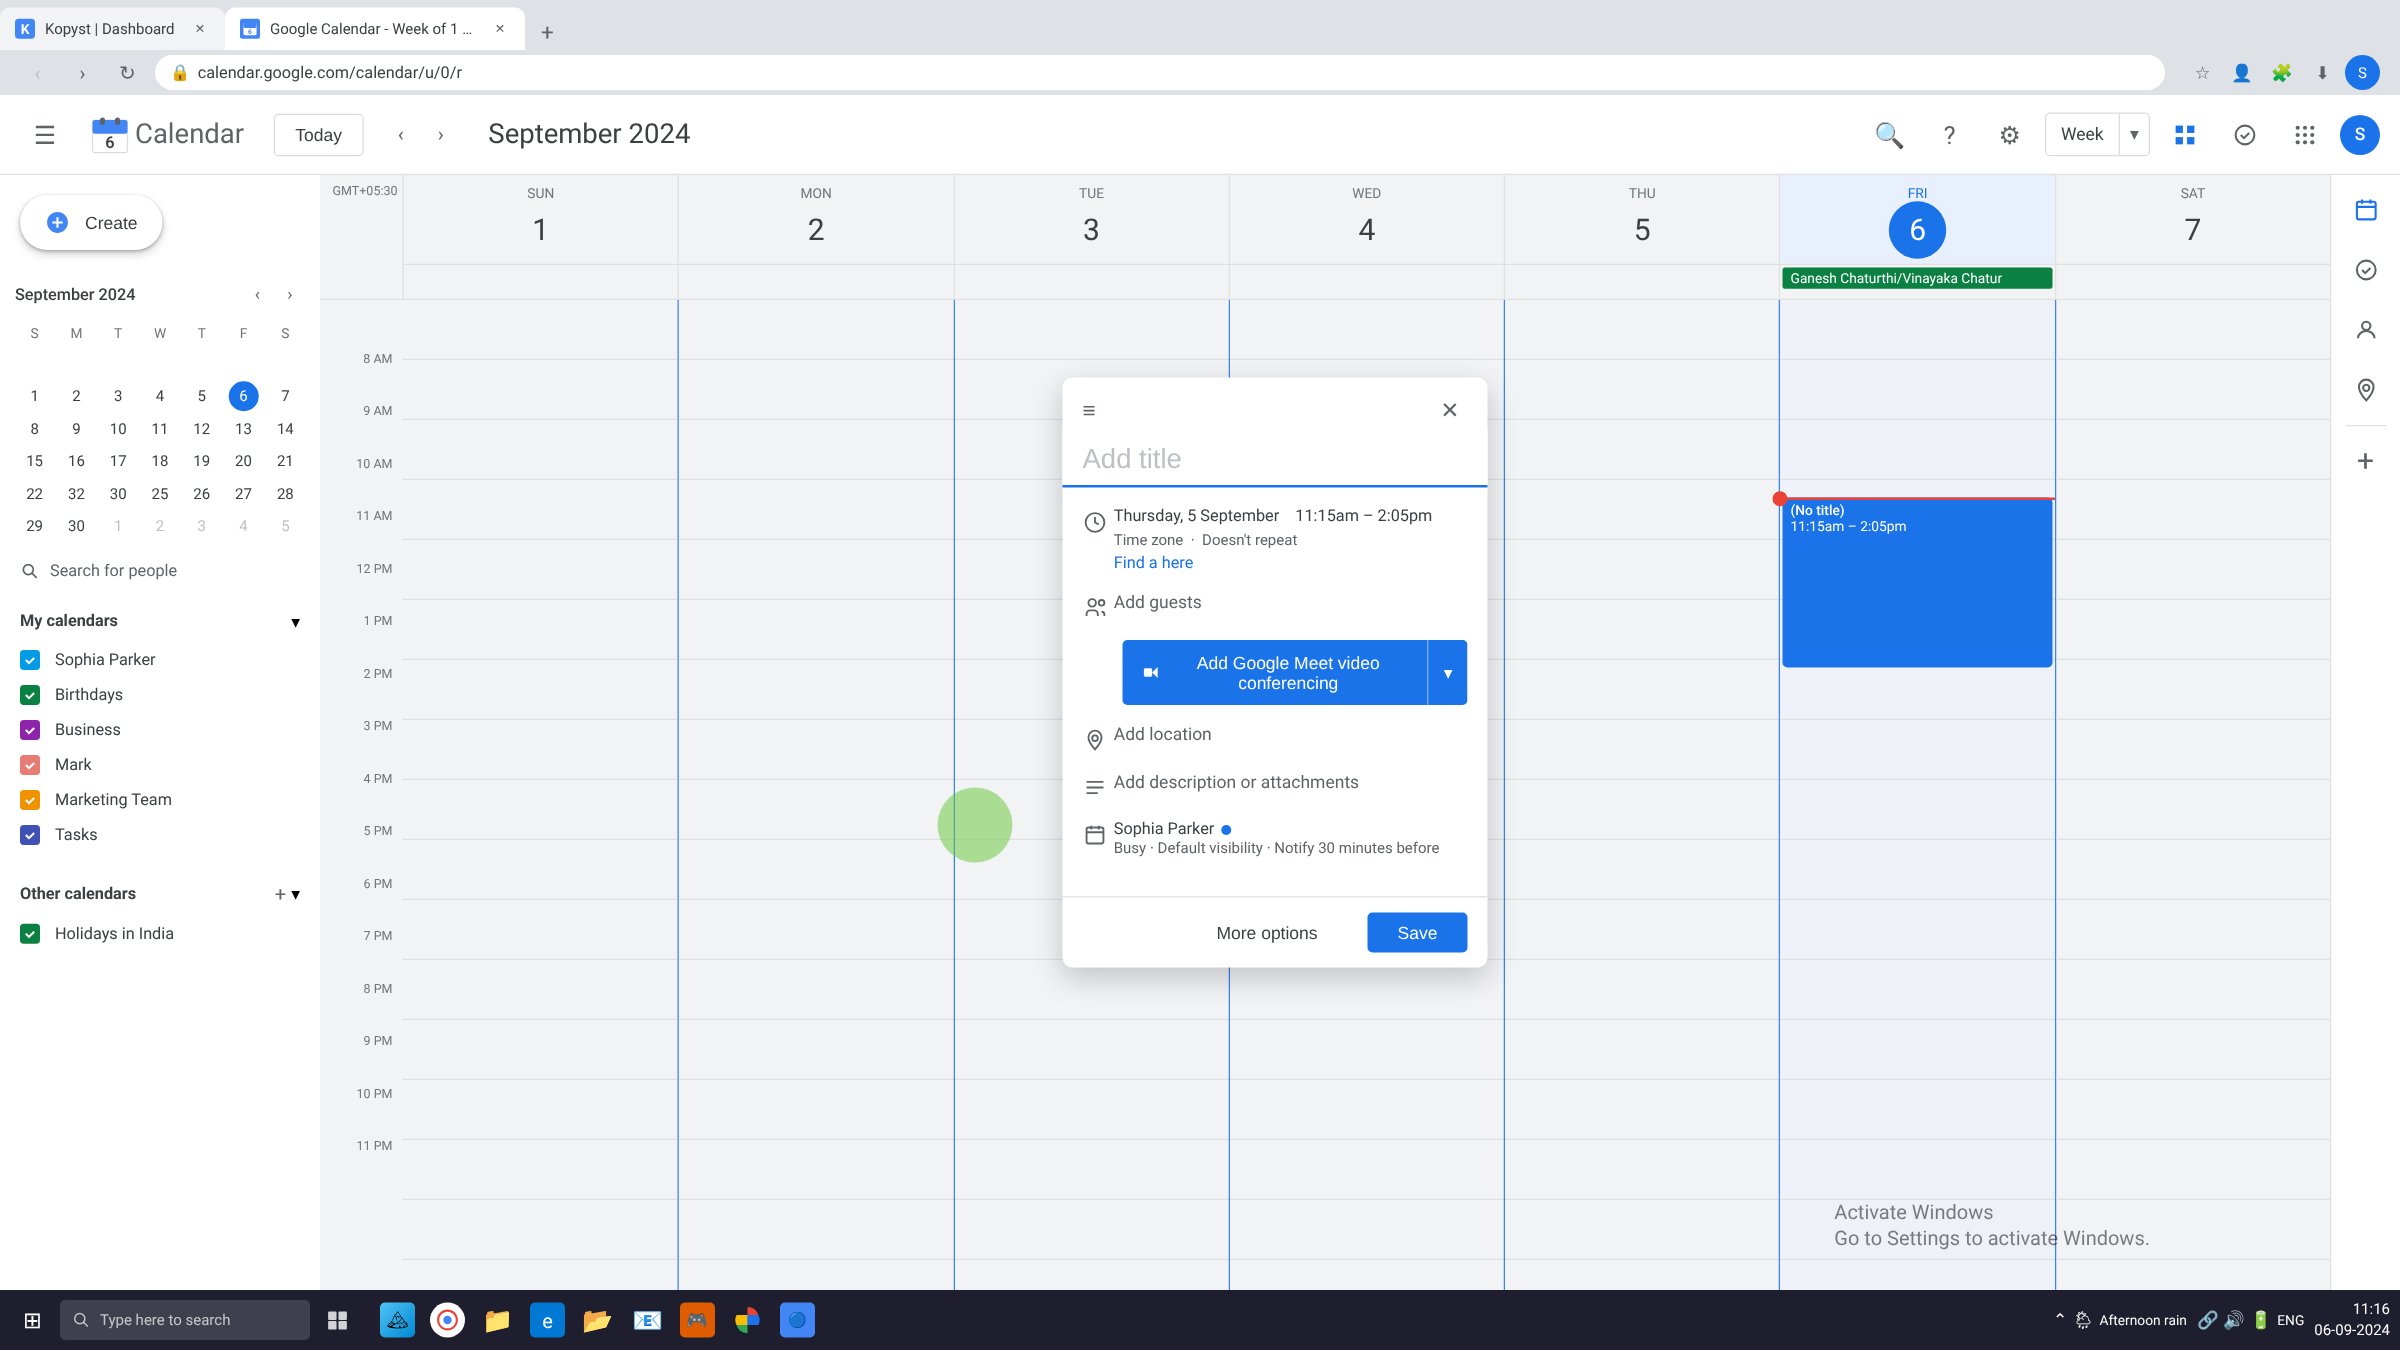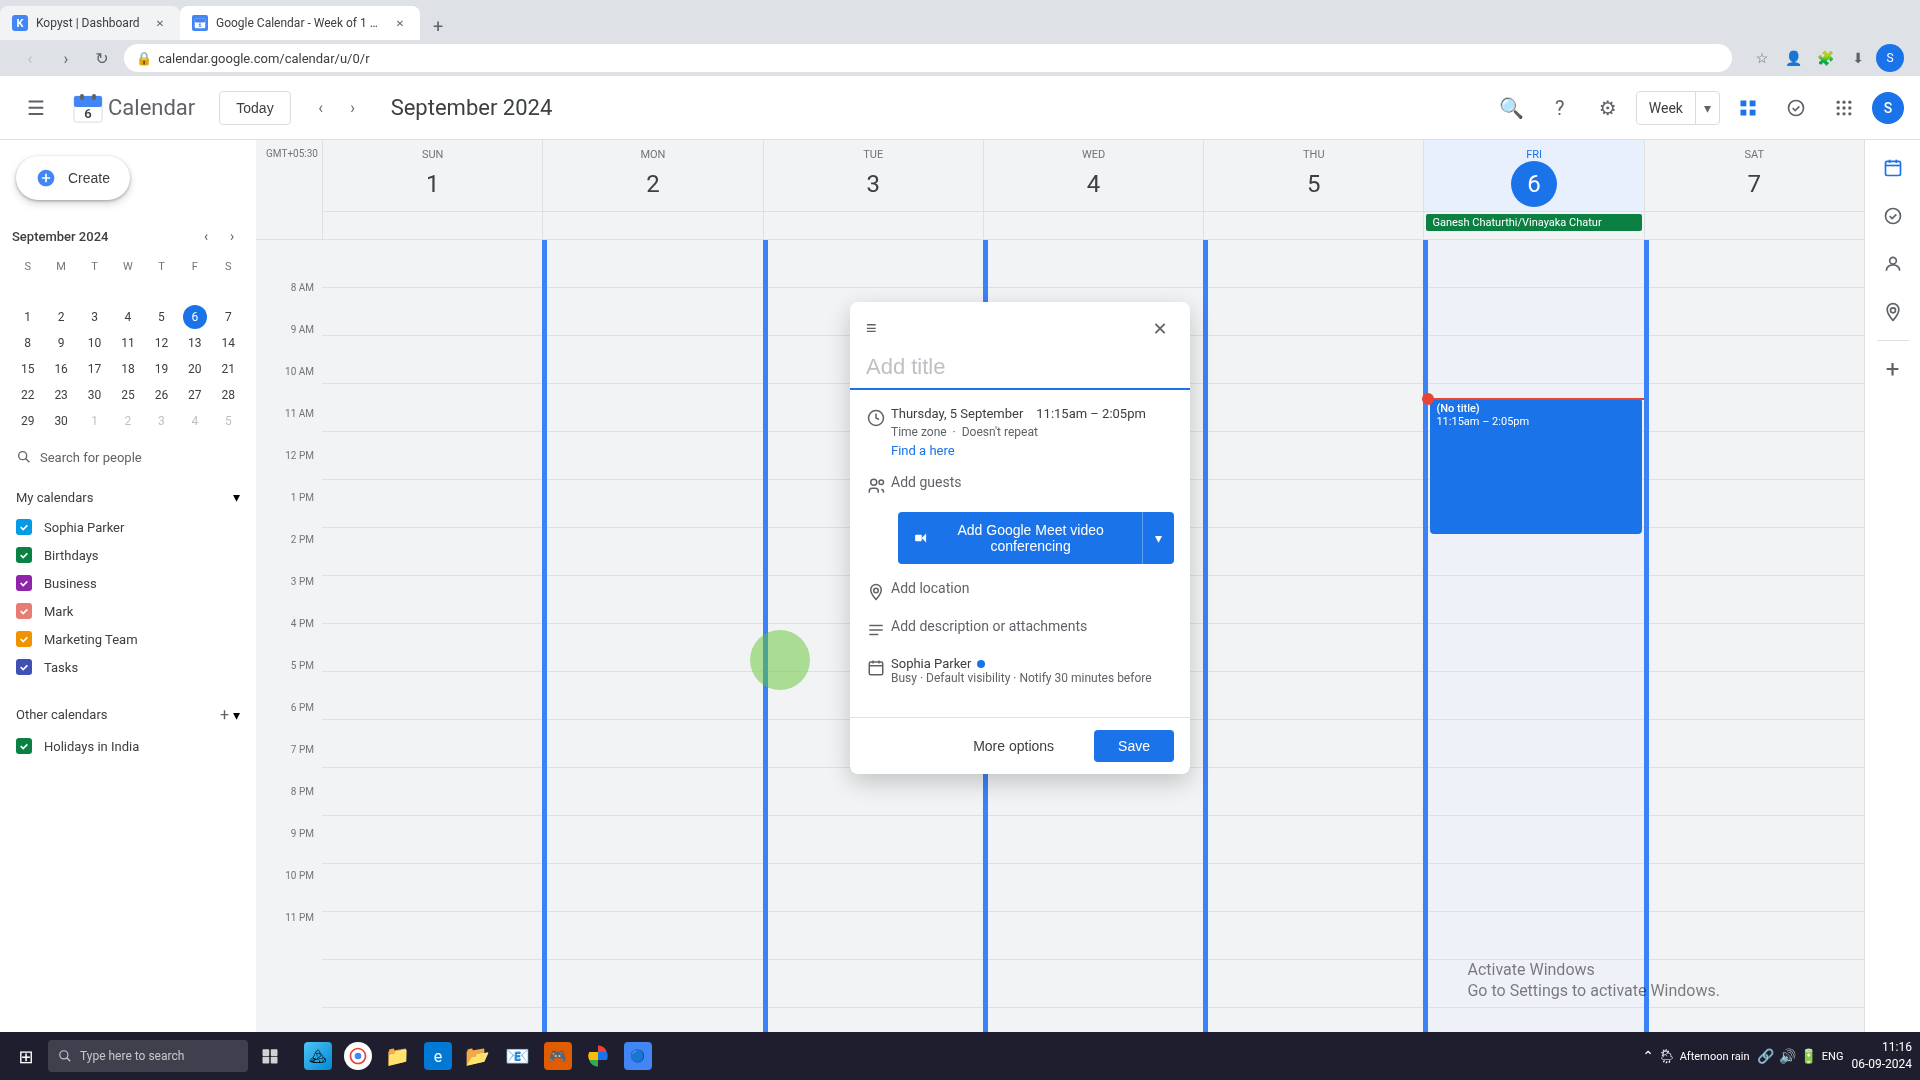--- a/index.html
+++ b/index.html
@@ -56,38 +56,38 @@
     .day-header { text-align: center; font-size: 11px; color: #70757a; padding: 4px 0; }
     .day-cell { text-align: center; font-size: 12px; color: #3c4043; padding: 4px 2px; border-radius: 50%; width: 24px; height: 24px; display: flex; align-items: center; justify-content: center; cursor: pointer; margin: auto; }
     .day-cell.today { background: #1a73e8; color: white; border-radius: 50%; }
     .day-cell.other-month { color: #bdc1c6; }
 
     .search-people { padding: 8px 16px; }
     .search-people-input { display: flex; align-items: center; gap: 8px; border: none; color: #5f6368; font-size: 13px; cursor: pointer; }
 
     .cal-section { padding: 8px 16px; }
     .cal-section-header { display: flex; align-items: center; justify-content: space-between; padding: 8px 0; cursor: pointer; }
-    .cal-section-title { font-size: 13px; color: #3c4043; font-weight: 400; }
+    .cal-section-title { font-size: 13px; color: #3c4043; font-weight: 700; }
     .cal-item { display: flex; align-items: center; gap: 12px; padding: 6px 0; cursor: pointer; }
     .cal-checkbox { width: 16px; height: 16px; border-radius: 3px; display: flex; align-items: center; justify-content: center; }
     .cal-name { font-size: 13px; color: #3c4043; }
 
     .sidebar-footer { padding: 16px; font-size: 12px; color: #5f6368; position: absolute; bottom: 8px; left: 8px; }
 
     
     .calendar-area { flex: 1; display: flex; flex-direction: column; overflow: hidden; }
     .day-number { font-size: 24px; color: #3c4043; width: 46px; height: 46px; display: flex; align-items: center; justify-content: center; border-radius: 50%; cursor: pointer; }
     .day-number.today { background: #1a73e8; color: white; }
 
     .time-grid { flex: 1; display: flex; overflow-y: auto; }
     .time-labels { width: 66px; flex-shrink: 0; }
     .time-label { height: 48px; display: flex; align-items: flex-start; justify-content: flex-end; padding-right: 8px; padding-top: 0; font-size: 10px; color: #70757a; margin-top: -6px; }
     .time-label:first-child { margin-top: 0; height: 48px; }
     .grid-body { flex: 1; display: grid; grid-template-columns: repeat(7, 1fr); position: relative; }
-    .grid-col { border-left: 5px solid #3b82f6; position: relative; }
+    .grid-col { border-left: 1px solid #3b82f6; position: relative; }
     .grid-col:first-child { border-left: none; }
     .hour-line { height: 48px; border-bottom: 1px solid #e0e0e0; }
     .current-time-line { position: absolute; left: 0; right: 0; height: 2px; background: #ea4335; z-index: 5; }
     .current-time-dot { width: 12px; height: 12px; border-radius: 50%; background: #ea4335; position: absolute; left: -6px; top: -5px; }
 
     
     .event-block { position: absolute; left: 2px; right: 2px; background: #1a73e8; border-radius: 4px; color: white; font-size: 11px; padding: 4px 6px; cursor: pointer; overflow: hidden; z-index: 3; }
 
     
     .modal-overlay { position: fixed; top: 76px; left: 0; right: 0; bottom: 0; z-index: 100; display: flex; align-items: center; justify-content: center; pointer-events: none; }
@@ -311,21 +311,21 @@
 
           <div class="day-cell">15</div>
           <div class="day-cell">16</div>
           <div class="day-cell">17</div>
           <div class="day-cell">18</div>
           <div class="day-cell">19</div>
           <div class="day-cell">20</div>
           <div class="day-cell">21</div>
 
           <div class="day-cell">22</div>
-          <div class="day-cell">23</div>
+          <div class="day-cell">32</div>
           <div class="day-cell">30</div>
           <div class="day-cell">25</div>
           <div class="day-cell">26</div>
           <div class="day-cell">27</div>
           <div class="day-cell">28</div>
 
           <div class="day-cell">29</div>
           <div class="day-cell">30</div>
           <div class="day-cell other-month">1</div>
           <div class="day-cell other-month">2</div>

